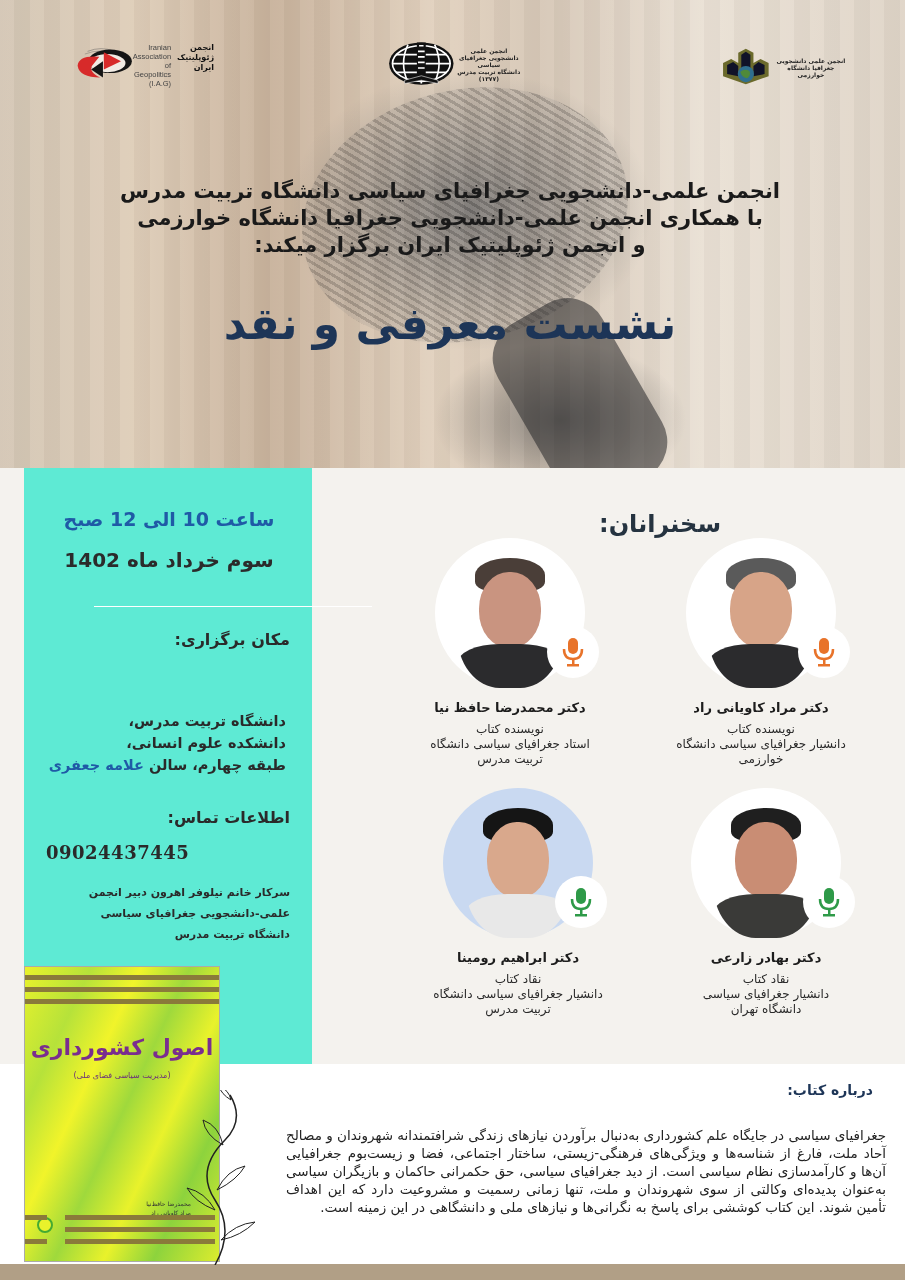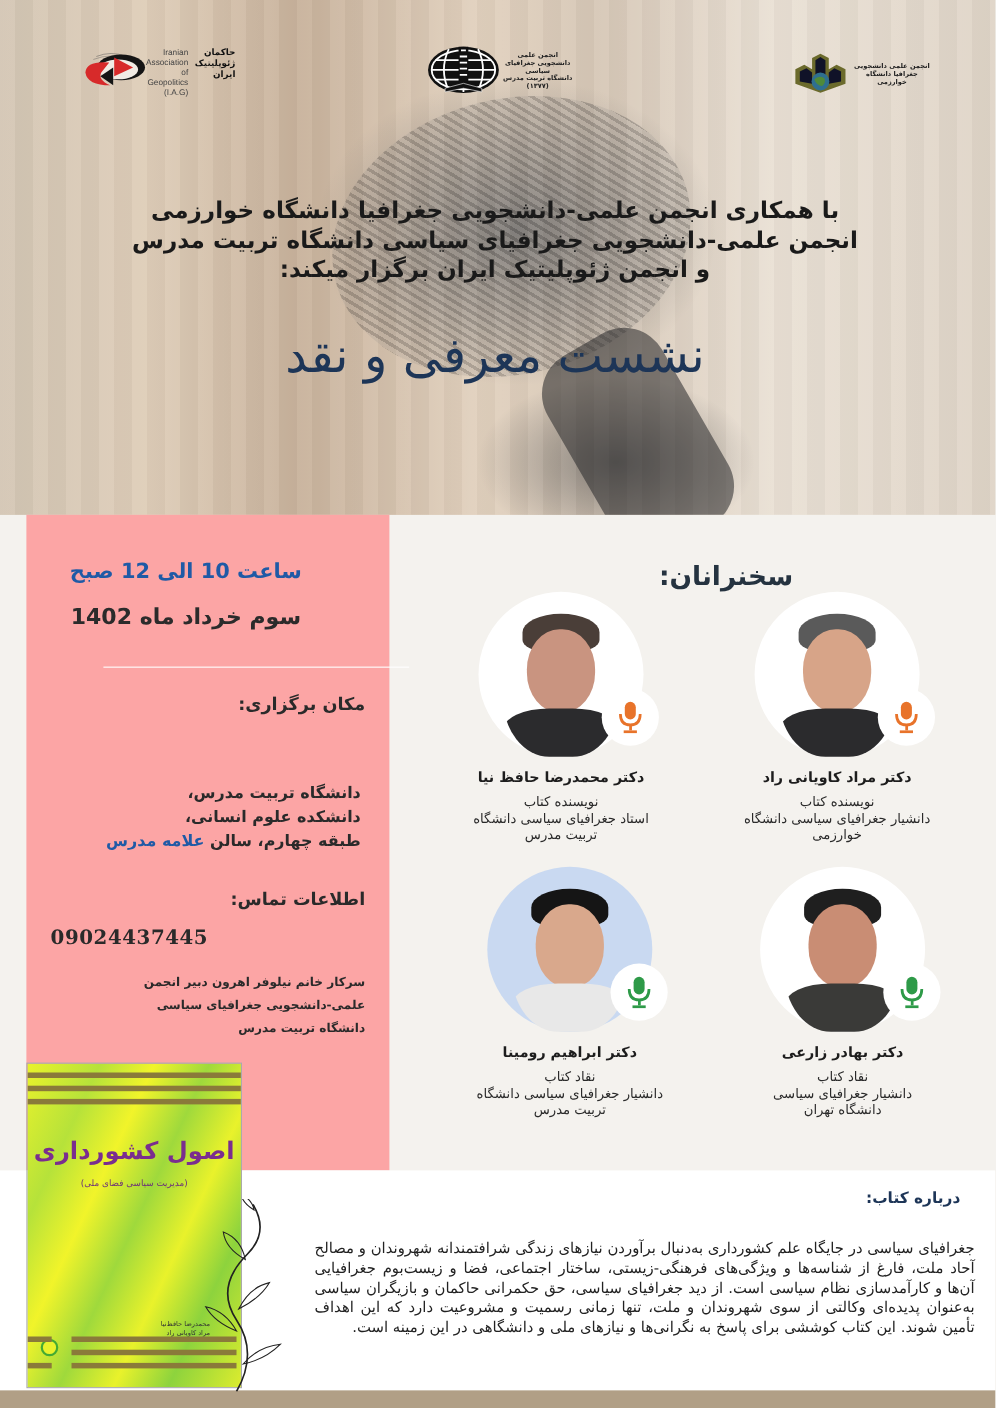--- a/index.html
+++ b/index.html
@@ -28,24 +28,24 @@
   .logo-tmu { left: 388px; top: 22px; width: 135px; }
   .logo-khu { left: 718px; top: 30px; width: 130px; }
   .logo-caption { font-size: 6px; color: #222; text-align: center; margin-top: 2px; direction: rtl; font-weight: bold; }
   .iag-text { display: flex; gap: 6px; align-items: flex-start; margin-top: 2px; }
   .iag-en { font-size: 7.5px; color: #444; text-align: right; line-height: 9px; font-family: "Liberation Sans", sans-serif; }
   .iag-fa { font-size: 8px; color: #111; text-align: right; line-height: 10px; direction: rtl; font-weight: bold; }
 
   .intro { position: absolute; z-index: 3; left: 40px; top: 178px; width: 820px; text-align: center; direction: rtl;
     font-size: 21px; font-weight: bold; line-height: 27px; color: #1a1a1a; font-family: "DejaVu Sans", sans-serif; }
   .title { position: absolute; z-index: 3; left: 60px; top: 296px; width: 780px; text-align: center; direction: rtl;
-    font-size: 44px; font-weight: normal; line-height: 56px; color: #1d3557; }
-
-  
-  .left-panel { position: absolute; left: 24px; top: 468px; width: 330px; height: 596px; background: #fca5a5; }
+    font-size: 44px; font-weight: bold; line-height: 56px; color: #1d3557; }
+
+  
+  .left-panel { position: absolute; left: 24px; top: 468px; width: 288px; height: 596px; background: #5eead4; }
   .time { position: absolute; left: 0; top: 40px; width: 290px; text-align: center; direction: rtl;
     font-size: 19px; font-weight: bold; color: #1f5aa6; }
   .date { position: absolute; left: 0; top: 80px; width: 290px; text-align: center; direction: rtl;
     font-size: 20px; font-weight: bold; color: #2b2b2b; }
   .divider { position: absolute; left: 70px; top: 138px; width: 278px; height: 1px; background: #ffffff; }
   .venue-label { position: absolute; right: 22px; top: 162px; direction: rtl; font-size: 16px; font-weight: bold; color: #2a2a2a; }
   .venue-lines { position: absolute; right: 26px; top: 210px; direction: rtl; text-align: right; font-size: 14.5px; font-weight: bold; line-height: 22px; color: #2a2a2a; margin-top: 32px; }
   .venue-lines .hl { color: #1f5aa6; }
   .contact-label { position: absolute; right: 22px; top: 340px; direction: rtl; font-size: 16px; font-weight: bold; color: #2a2a2a; }
   .phone { position: absolute; left: 22px; top: 374px; font-family: "DejaVu Serif", serif; font-size: 18px; font-weight: bold; color: #2a2a2a; letter-spacing: 0.5px; }
@@ -104,21 +104,21 @@
     <polygon points="66,10 104,30 66,48" fill="#d72a2a"></polygon>
     <polygon points="64,30 38,48 64,66" fill="#151515"></polygon>
   </svg>
   <div class="iag-text">
     <div class="iag-en">
       <div>Iranian Association</div>
       <div>of Geopolitics</div>
       <div>(I.A.G)</div>
     </div>
     <div class="iag-fa">
-      <div>حاکمان</div>
+      <div>انجمن</div>
       <div>ژئوپلیتیک</div>
       <div>ایران</div>
     </div>
   </div>
 </div>
 
 <div class="logo logo-tmu">
   <svg width="120" height="82" viewBox="0 0 120 82">
     <ellipse cx="60" cy="42" rx="58" ry="38" fill="#111"></ellipse>
     <ellipse cx="60" cy="42" rx="52" ry="32" fill="none" stroke="#fff" stroke-width="3"></ellipse>
@@ -140,37 +140,37 @@
     <polygon points="18,34 30,28 40,36 40,56 18,52" fill="#101228"></polygon>
     <polygon points="70,36 80,28 92,34 92,52 70,56" fill="#101228"></polygon>
     <polygon points="46,14 55,8 64,14 64,40 46,40" fill="#101228"></polygon>
     <circle cx="55" cy="52" r="16" fill="#2f6f8f"></circle>
     <path d="M44 48 Q52 40 62 46 Q66 54 58 60 Q48 60 44 48 Z" fill="#4f8a3a"></path>
   </svg>
   <div class="logo-caption">انجمن علمی دانشجویی جغرافیا دانشگاه خوارزمی</div>
 </div>
 
 <div class="intro">
+  <div>انجمن علمی-دانشجویی جغرافیای سیاسی دانشگاه تربیت مدرس</div>
   <div>با همکاری انجمن علمی-دانشجویی جغرافیا دانشگاه خوارزمی</div>
-  <div>انجمن علمی-دانشجویی جغرافیای سیاسی دانشگاه تربیت مدرس</div>
   <div>و انجمن ژئوپلیتیک ایران برگزار میکند:</div>
 </div>
 <div class="title">
   <div>نشست معرفی و نقد</div>
 </div>
 
 <div class="left-panel">
   <div class="time">ساعت 10 الی 12 صبح</div>
   <div class="date">سوم خرداد ماه 1402</div>
   <div class="divider"></div>
   <div class="venue-label">مکان برگزاری:</div>
   <div class="venue-lines">
     <div>دانشگاه تربیت مدرس،</div>
     <div>دانشکده علوم انسانی،</div>
-    <div><span>طبقه چهارم، سالن </span><span class="hl">علامه مدرس</span></div>
+    <div><span>طبقه چهارم، سالن </span><span class="hl">علامه جعفری</span></div>
   </div>
   <div class="contact-label">اطلاعات تماس:</div>
   <div class="phone">09024437445</div>
   <div class="contact-desc">
     <div>سرکار خانم نیلوفر اهرون دبیر انجمن</div>
     <div>علمی-دانشجویی جغرافیای سیاسی</div>
     <div>دانشگاه تربیت مدرس</div>
   </div>
 </div>
 

